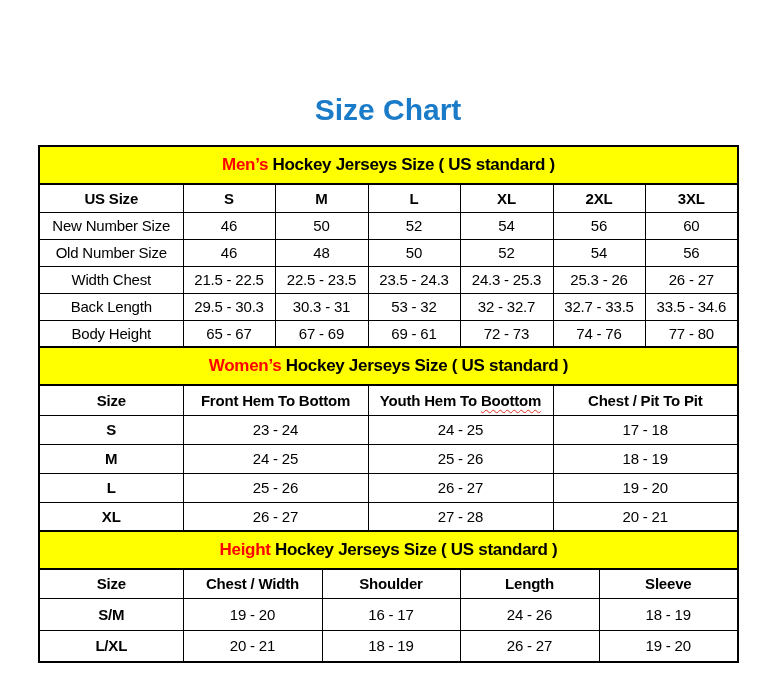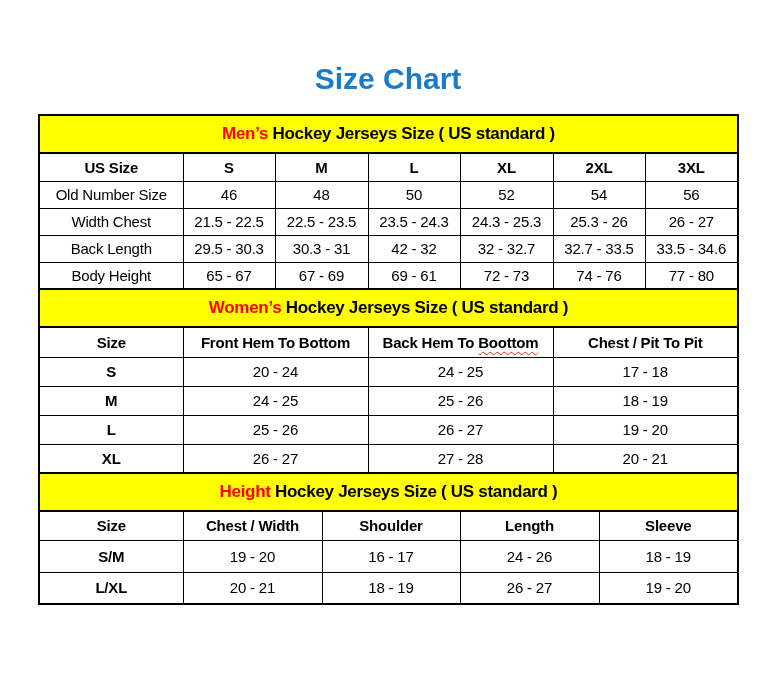--- a/index.html
+++ b/index.html
@@ -6,21 +6,21 @@
   html, body {
     margin: 0; padding: 0;
     width: 776px; height: 692px;
     background: #ffffff;
     font-family: "Liberation Sans", sans-serif;
     color: #000000;
     overflow: hidden;
   }
   .page-title {
     margin: 0;
-    padding-top: 62px;
+    padding-top: 93px;
     text-align: center;
     font-size: 30px;
     font-weight: bold;
     color: #1a7bc8;
   }
   .chart-wrap {
     margin: 18px 0 0 38px;
     width: 694px;
   }
   table.size-table {
@@ -87,20 +87,29 @@
     <tr class="head">
       <td>US Size</td>
       <td>S</td>
       <td>M</td>
       <td>L</td>
       <td>XL</td>
       <td>2XL</td>
       <td>3XL</td>
     </tr>
     <tr class="data">
+      <td>New Number Size</td>
+      <td>46</td>
+      <td>50</td>
+      <td>52</td>
+      <td>54</td>
+      <td>56</td>
+      <td>60</td>
+    </tr>
+    <tr class="data">
       <td>Old Number Size</td>
       <td>46</td>
       <td>48</td>
       <td>50</td>
       <td>52</td>
       <td>54</td>
       <td>56</td>
     </tr>
     <tr class="data">
       <td>Width Chest</td>
@@ -108,21 +117,21 @@
       <td>22.5 - 23.5</td>
       <td>23.5 - 24.3</td>
       <td>24.3 - 25.3</td>
       <td>25.3 - 26</td>
       <td>26 - 27</td>
     </tr>
     <tr class="data">
       <td>Back Length</td>
       <td>29.5 - 30.3</td>
       <td>30.3 - 31</td>
-      <td>42 - 32</td>
+      <td>53 - 32</td>
       <td>32 - 32.7</td>
       <td>32.7 - 33.5</td>
       <td>33.5 - 34.6</td>
     </tr>
     <tr class="data">
       <td>Body Height</td>
       <td>65 - 67</td>
       <td>67 - 69</td>
       <td>69 - 61</td>
       <td>72 - 73</td>
@@ -139,26 +148,26 @@
         <col style="width:185px">
         <col style="width:185px">
     </colgroup>
     <tbody>
     <tr class="band">
       <td colspan="4"><span class="red">Women’s</span><span> Hockey Jerseys Size ( US standard )</span></td>
     </tr>
     <tr class="head">
       <td>Size</td>
       <td>Front Hem To Bottom</td>
-      <td><span>Back Hem To </span><span class="misspell">Boottom</span></td>
+      <td><span>Youth Hem To </span><span class="misspell">Boottom</span></td>
       <td>Chest / Pit To Pit</td>
     </tr>
     <tr class="data">
       <td class="lbl-bold">S</td>
-      <td>20 - 24</td>
+      <td>23 - 24</td>
       <td>24 - 25</td>
       <td>17 - 18</td>
     </tr>
     <tr class="data">
       <td class="lbl-bold">M</td>
       <td>24 - 25</td>
       <td>25 - 26</td>
       <td>18 - 19</td>
     </tr>
     <tr class="data">

